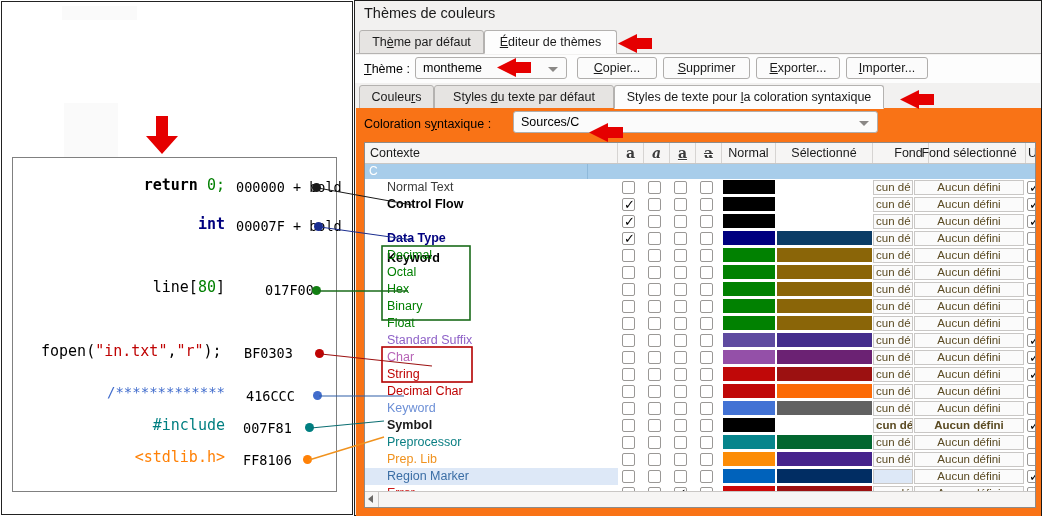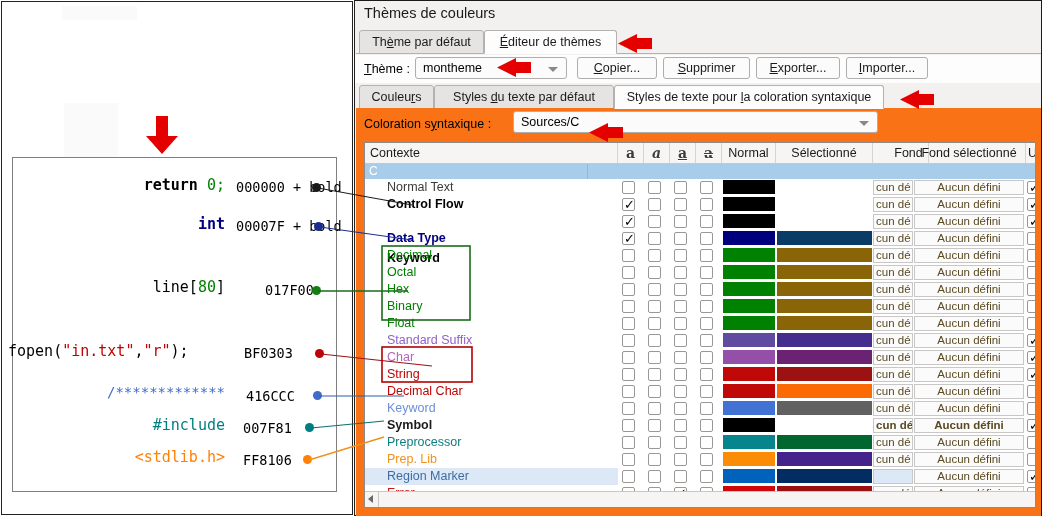--- a/index.html
+++ b/index.html
@@ -121,21 +121,21 @@
     <div class="dot" style="left:312px;top:183px;background:#1a1a1a;"></div>
 
     <div class="code-left" style="left:10px;top:215px;width:215px;"><b style="color:#00007f;">int</b></div>
     <div class="code-hex" style="left:236px;top:218px;">00007F + bold</div>
     <div class="dot" style="left:314px;top:222px;background:#1a2d8f;"></div>
 
     <div class="code-left" style="left:10px;top:278px;width:215px;"><span style="color:#000;">line[</span><span style="color:#017f00;">80</span><span style="color:#000;">]</span></div>
     <div class="code-hex" style="left:246px;top:282px;margin-left:19px;">017F00</div>
     <div class="dot" style="left:312px;top:286px;background:#127f12;"></div>
 
-    <div class="code-row" style="left:8px;top:342px;"><span style="color:#000;">fopen(</span><span style="color:#bf0303;">"in.txt"</span><span style="color:#000;">,</span><span style="color:#bf0303;">"r"</span><span style="color:#000;">);</span></div>
+    <div class="code-row" style="left:8px;top:342px;"><span style="color:#000;margin-left:33px;">fopen(</span><span style="color:#bf0303;">"in.txt"</span><span style="color:#000;">,</span><span style="color:#bf0303;">"r"</span><span style="color:#000;">);</span></div>
     <div class="code-hex" style="left:244px;top:345px;">BF0303</div>
     <div class="dot" style="left:315px;top:349px;background:#bf0303;"></div>
 
     <div class="code-left" style="left:10px;top:384px;width:215px;font-size:14px;"><span style="color:#416ccc;">/*************</span></div>
     <div class="code-hex" style="left:246px;top:388px;">416CCC</div>
     <div class="dot" style="left:313px;top:391px;background:#416ccc;"></div>
 
     <div class="code-left" style="left:10px;top:416px;width:215px;"><span style="color:#007f81;">#include</span></div>
     <div class="code-hex" style="left:243px;top:420px;">007F81</div>
     <div class="dot" style="left:305px;top:423px;background:#007f81;"></div>

